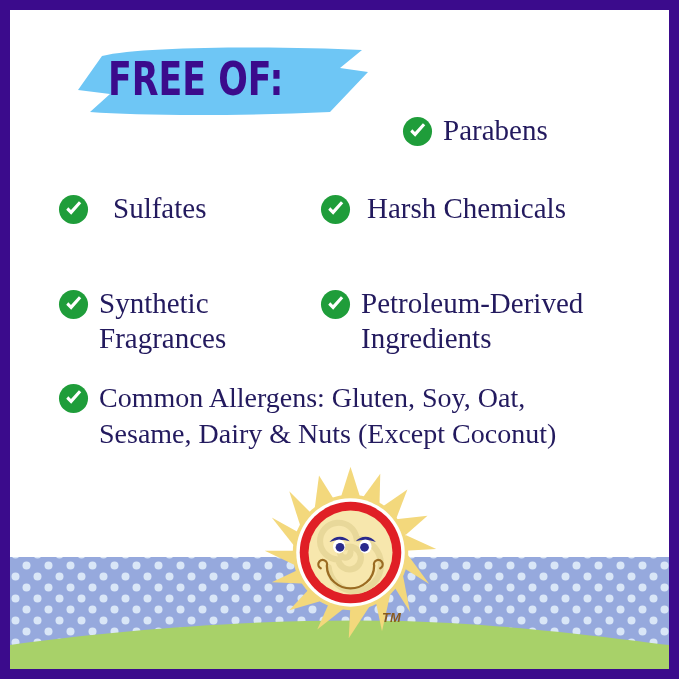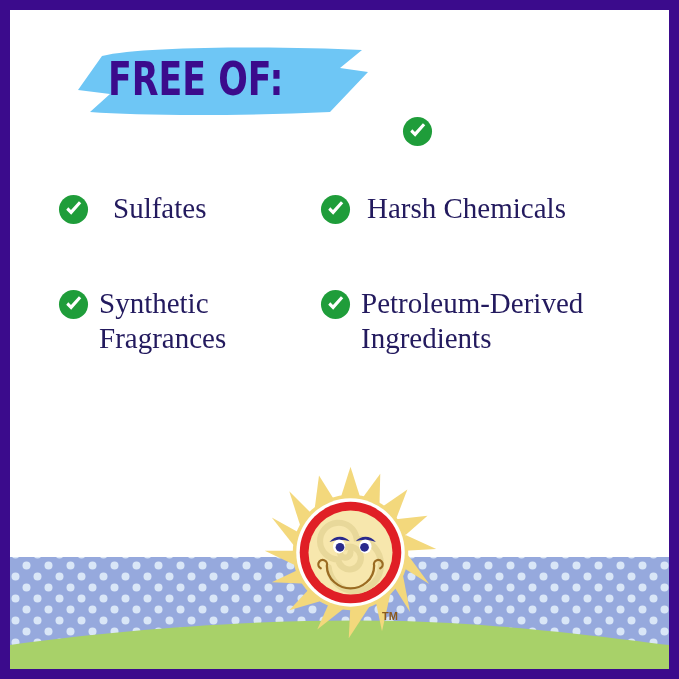--- a/index.html
+++ b/index.html
@@ -102,24 +102,25 @@
     top: 455px;
     width: 175px;
     height: 175px;
   }
   #sun svg { display: block; width: 100%; height: 100%; }
   #tm-mark {
     position: absolute;
     left: 372px;
     top: 600px;
     font-family: "Liberation Sans", sans-serif;
-    font-size: 11px;
+    font-size: 13px;
     font-weight: bold;
     color: #8a5a1e;
     letter-spacing: 0px;
+    font-style: italic;
   }
 </style>
 </head>
 <body>
 
 <div id="card">
 
   <div id="scenery">
     <svg viewBox="0 0 659 120" preserveAspectRatio="none" aria-hidden="true">
       <defs>
@@ -179,20 +180,21 @@
     <div id="banner-text">FREE OF:</div>
   </div>
 
   <div class="item" id="item-parabens">
     <span class="check">
       <svg viewBox="0 0 32 32" aria-hidden="true">
         <circle cx="16" cy="16" r="15" fill="#1f9d3a"></circle>
         <path d="M8.5,16.3 L13.6,21.4 L24,9.6 L21.6,7.4 L13.4,16.6 L10.6,13.6 Z" fill="#ffffff"></path>
       </svg>
     </span>
+    <span class="item-label">Parabens</span>
   </div>
 
   <div class="item" id="item-sulfates">
     <span class="check">
       <svg viewBox="0 0 32 32" aria-hidden="true">
         <circle cx="16" cy="16" r="15" fill="#1f9d3a"></circle>
         <path d="M8.5,16.3 L13.6,21.4 L24,9.6 L21.6,7.4 L13.4,16.6 L10.6,13.6 Z" fill="#ffffff"></path>
       </svg>
     </span>
     <span class="item-label">Sulfates</span>
@@ -223,14 +225,24 @@
     <span class="check">
       <svg viewBox="0 0 32 32" aria-hidden="true">
         <circle cx="16" cy="16" r="15" fill="#1f9d3a"></circle>
         <path d="M8.5,16.3 L13.6,21.4 L24,9.6 L21.6,7.4 L13.4,16.6 L10.6,13.6 Z" fill="#ffffff"></path>
       </svg>
     </span>
     <span class="item-label">Petroleum-Derived
 Ingredients</span>
   </div>
 
+  <div class="item" id="item-allergens">
+    <span class="check">
+      <svg viewBox="0 0 32 32" aria-hidden="true">
+        <circle cx="16" cy="16" r="15" fill="#1f9d3a"></circle>
+        <path d="M8.5,16.3 L13.6,21.4 L24,9.6 L21.6,7.4 L13.4,16.6 L10.6,13.6 Z" fill="#ffffff"></path>
+      </svg>
+    </span>
+    <span class="item-label">Common Allergens: Gluten, Soy, Oat,
+Sesame, Dairy &amp; Nuts (Except Coconut)</span>
+  </div>
 
 </div>
 
 </body></html>

